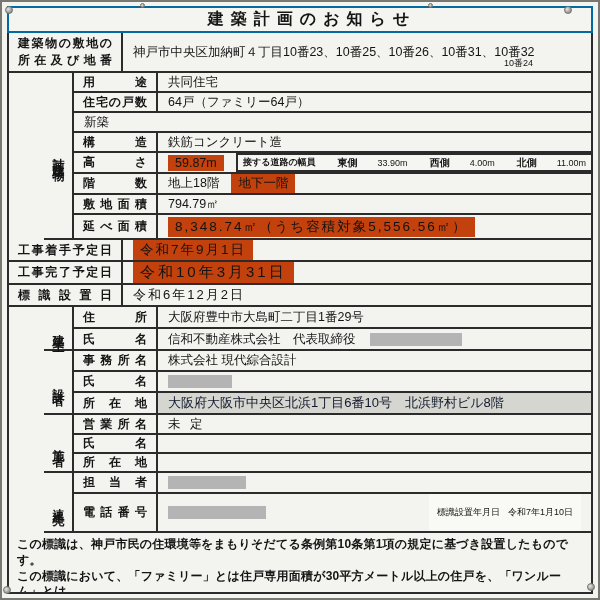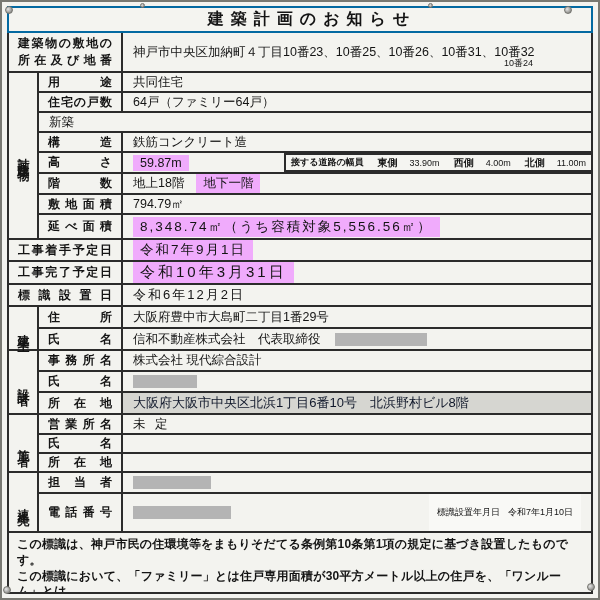--- a/index.html
+++ b/index.html
@@ -2,37 +2,37 @@
 <html><head>
 <meta charset="utf-8">
 <style>
   * { margin:0; padding:0; box-sizing:border-box; }
   html,body { width:600px; height:600px; }
   body { background:#e6e6e2; font-family:"Liberation Sans", sans-serif; color:#141414; }
   .sign { position:relative; width:600px; height:600px; background:#f3f3ef; border:2px solid #787872; padding:4px 5px; display:flex; flex-direction:column; }
   .title { flex:0 0 27px; border:2px solid #0369a1; display:flex; align-items:center; justify-content:center; font-size:16px; font-weight:700; letter-spacing:7px; padding-left:24px; background:#f4f4f0; }
   .table { flex:1 1 auto; border:2px solid #2b2b2b; border-top:none; display:flex; flex-direction:column; overflow:hidden; }
   .row { display:flex; align-items:stretch; border-bottom:2px solid #2b2b2b; }
-  .band { display:flex; align-items:stretch; }
+  .band { display:flex; align-items:stretch;margin-left:35px; }
   .band .rows { flex:1; display:flex; flex-direction:column; }
   .gcell { flex:0 0 30px; border-right:2px solid #2b2b2b; border-bottom:2px solid #2b2b2b;
            writing-mode:vertical-rl; text-orientation:upright;
            display:flex; align-items:center; justify-content:center;
            font-size:12px; font-weight:700; letter-spacing:3px; }
   .lcell { flex:0 0 84px; border-right:2px solid #2b2b2b; display:flex; align-items:center; padding:0 9px; font-size:12px; font-weight:700; }
   .lfull { flex:0 0 114px; border-right:2px solid #2b2b2b; display:flex; flex-direction:column; justify-content:center; padding:0 9px; font-size:12px; font-weight:700; }
   .just { display:inline-block; width:100%; text-align:justify; text-align-last:justify; }
   .vcell { flex:1; display:flex; align-items:center; padding:0 10px; font-size:12.5px; position:relative; white-space:nowrap; overflow:hidden; }
   .h40{flex:0 0 40px;} .h25{flex:0 0 25px;} .h22{flex:0 0 22px;} .h21{flex:0 0 21px;} .h20{flex:0 0 20px;} .h17{flex:0 0 17px;}
-  .strip { background:#f0abfc; padding:1px 7px; }
+  .strip { background:#c2410c; padding:1px 7px; }
   .strip-dk { background:#d6d6d1; }
   .sp2 { letter-spacing:2px; } .sp3 { letter-spacing:3px; }
   .small-note-addr { position:absolute; right:58px; bottom:1px; font-size:9px; letter-spacing:0; }
   .roadbox { position:absolute; right:0; top:0; bottom:0; border:2px solid #2b2b2b; border-right:none;
-             background:#f5f5f1; display:flex; align-items:center; gap:12px; padding:0 5px; white-space:nowrap; }
+             background:#f5f5f1; display:flex; align-items:center; gap:20px; padding:0 5px; white-space:nowrap; }
   .roadbox .rt { font-size:9px; font-weight:700; }
   .roadbox .side { font-size:10px; font-weight:700; margin-left:2px; }
   .roadbox .rv { font-size:9px; }
   .redact { display:inline-block; height:13px; background:#b4b4b4; }
   .w92{width:92px;} .w64{width:64px;} .w78{width:78px;} .w98{width:98px;}
   .signdate { margin-left:auto; background:#f9f9f6; font-size:9px; padding:12px 8px; display:flex; gap:8px; align-items:center; }
   .footer { flex:1 1 auto; padding:4px 8px 2px 8px; font-size:12px; font-weight:700; line-height:1.32; letter-spacing:0.2px; }
   .screw { position:absolute; width:8px; height:8px; border-radius:50%;
            background:radial-gradient(circle at 35% 35%, #e6e6e6, #8e8e8a 75%); border:1px solid #73736e; }
   .s-tl{left:3px;top:4px;} .s-tr{right:26px;top:4px;} .s-bl{left:1px;bottom:4px;} .s-br{right:3px;bottom:7px;}

